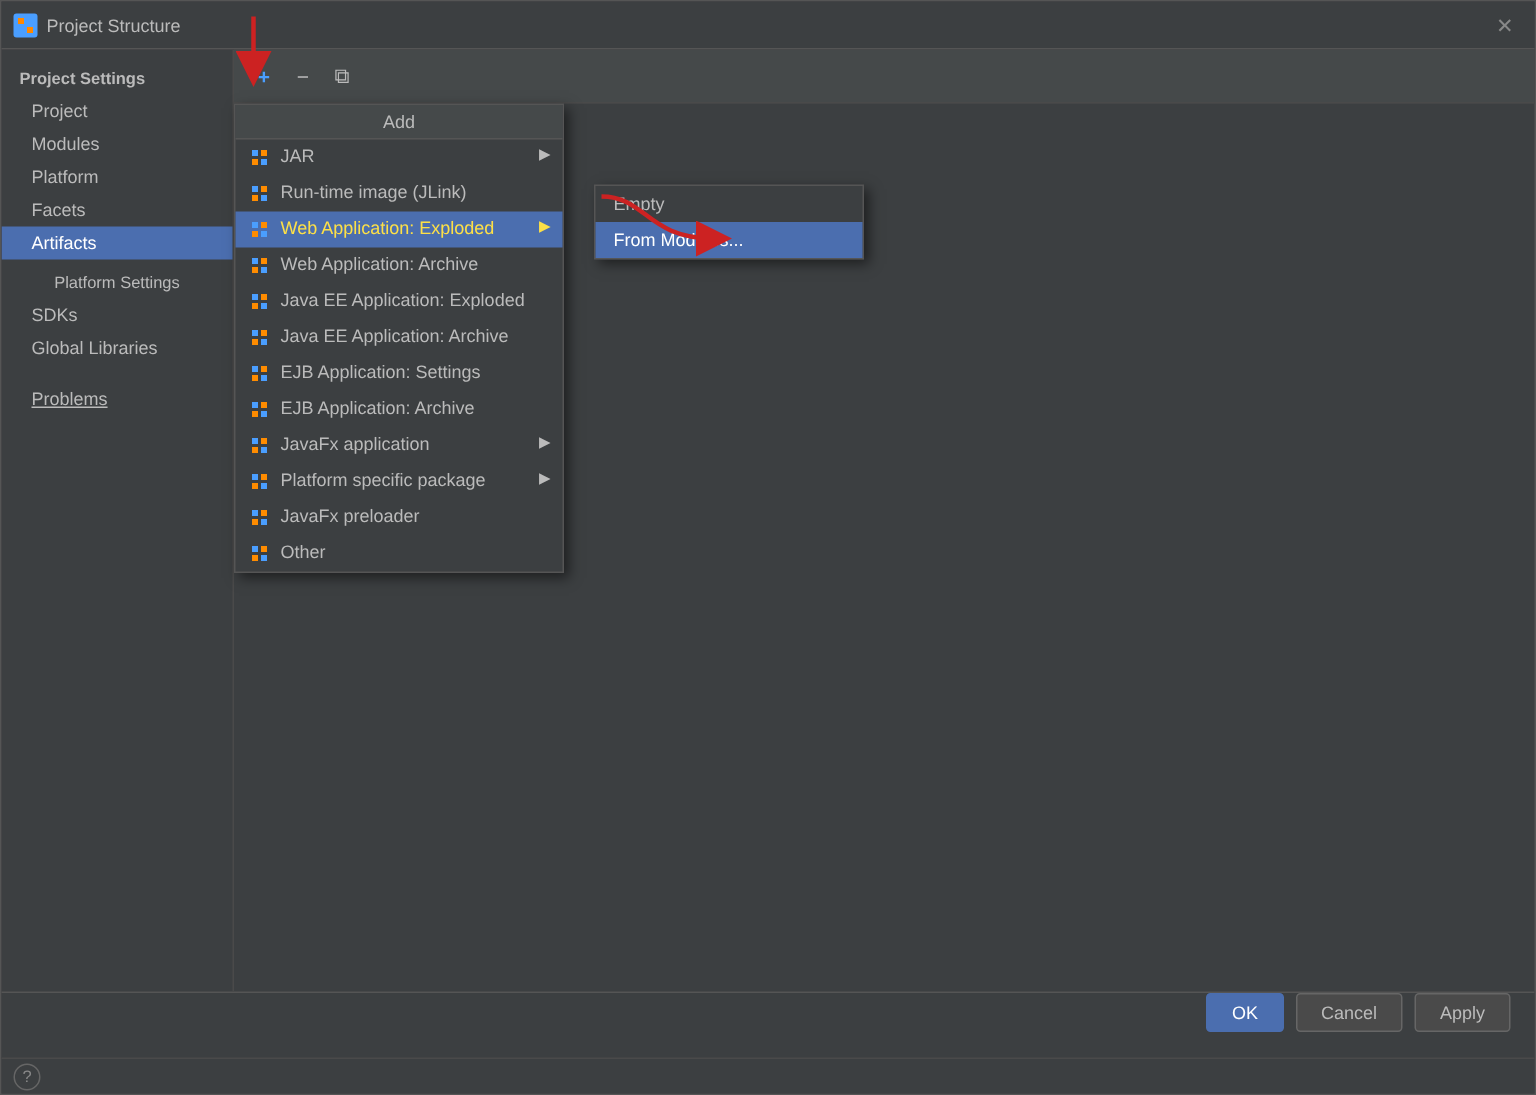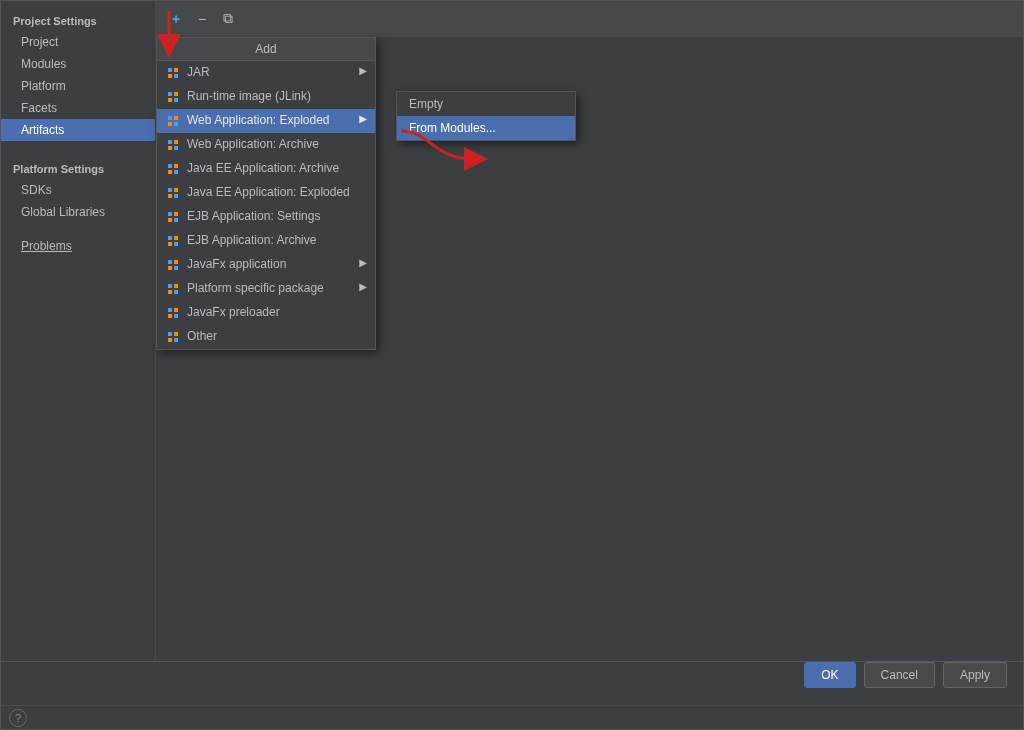--- a/index.html
+++ b/index.html
@@ -85,23 +85,24 @@
       color: #bbbbbb;
       font-size: 12px;
       white-space: nowrap;
     }
     .sidebar-item.active {
       background: #4b6eaf;
       color: #ffffff;
     }
     .sidebar-section-label2 {
       font-size: 11px;
-      font-weight: bold;
-      color: #bbbbbb;
-      padding: 22px 12px 4px 12px;
+      font-weight: normal;
+      color: #bbbbbb;
+      padding: 10px 12px 4px 12px;
+      text-align: center;
     }
 
     
     .toolbar {
       height: 36px;
       background: #45494a;
       border-bottom: 1px solid #4a4a4a;
       display: flex;
       align-items: center;
       padding: 0 8px;
@@ -191,21 +192,21 @@
       text-align: center;
     }
     .dropdown-item {
       display: flex;
       padding: 4px 8px;
       cursor: pointer;
       color: #bbbbbb;
       font-size: 12px;
       position: relative;
     }
-    .dropdown-item.active-item { background: #4b6eaf; color: #e5e5e5; }
+    .dropdown-item.active-item { background: #4b6eaf; color: #fde047; }
     .dropdown-item .item-icon {
       width: 16px; height: 16px;
       margin-right: 6px;
       flex-shrink: 0;
       display: flex; align-items: center; justify-content: center;
     }
     .dropdown-item .arrow {
       margin-left: auto;
       font-size: 10px;
     }
@@ -247,20 +248,32 @@
     .menu-icon {
       width: 14px;
       height: 14px;
     }
   </style>
 </head>
 <body>
 
 <div class="dialog">
 
+  <div class="title-bar">
+    <div class="title-bar-icon">
+      <svg width="12" height="12" viewBox="0 0 12 12">
+        <rect x="1" y="1" width="4" height="4" fill="#ff8800"></rect>
+        <rect x="7" y="1" width="4" height="4" fill="#4a9eff"></rect>
+        <rect x="1" y="7" width="4" height="4" fill="#4a9eff"></rect>
+        <rect x="7" y="7" width="4" height="4" fill="#ff8800"></rect>
+      </svg>
+    </div>
+    <span class="title-bar-text">Project Structure</span>
+    <span class="title-bar-close">✕</span>
+  </div>
 
   <div class="main-area">
 
     <div class="sidebar">
       <div class="sidebar-section-label">Project Settings</div>
       <div class="sidebar-item">
         <span>Project</span>
       </div>
       <div class="sidebar-item">
         <span>Modules</span>
@@ -359,33 +372,33 @@
 
         <div class="dropdown-item">
           <span class="item-icon">
             <svg class="menu-icon" viewBox="0 0 14 14">
               <rect x="2" y="2" width="4" height="4" fill="#4a9eff"></rect>
               <rect x="8" y="2" width="4" height="4" fill="#ff8c00"></rect>
               <rect x="2" y="8" width="4" height="4" fill="#ff8c00"></rect>
               <rect x="8" y="8" width="4" height="4" fill="#4a9eff"></rect>
             </svg>
           </span>
+          <span>Java EE Application: Exploded</span>
+        </div>
+
+        <div class="dropdown-item">
+          <span class="item-icon">
+            <svg class="menu-icon" viewBox="0 0 14 14">
+              <rect x="2" y="2" width="4" height="4" fill="#4a9eff"></rect>
+              <rect x="8" y="2" width="4" height="4" fill="#ff8c00"></rect>
+              <rect x="2" y="8" width="4" height="4" fill="#ff8c00"></rect>
+              <rect x="8" y="8" width="4" height="4" fill="#4a9eff"></rect>
+            </svg>
+          </span>
           <span>Java EE Application: Archive</span>
-        </div>
-
-        <div class="dropdown-item">
-          <span class="item-icon">
-            <svg class="menu-icon" viewBox="0 0 14 14">
-              <rect x="2" y="2" width="4" height="4" fill="#4a9eff"></rect>
-              <rect x="8" y="2" width="4" height="4" fill="#ff8c00"></rect>
-              <rect x="2" y="8" width="4" height="4" fill="#ff8c00"></rect>
-              <rect x="8" y="8" width="4" height="4" fill="#4a9eff"></rect>
-            </svg>
-          </span>
-          <span>Java EE Application: Exploded</span>
         </div>
 
         <div class="dropdown-item">
           <span class="item-icon">
             <svg class="menu-icon" viewBox="0 0 14 14">
               <rect x="2" y="2" width="4" height="4" fill="#4a9eff"></rect>
               <rect x="8" y="2" width="4" height="4" fill="#ff8c00"></rect>
               <rect x="2" y="8" width="4" height="4" fill="#ff8c00"></rect>
               <rect x="8" y="8" width="4" height="4" fill="#4a9eff"></rect>
             </svg>

